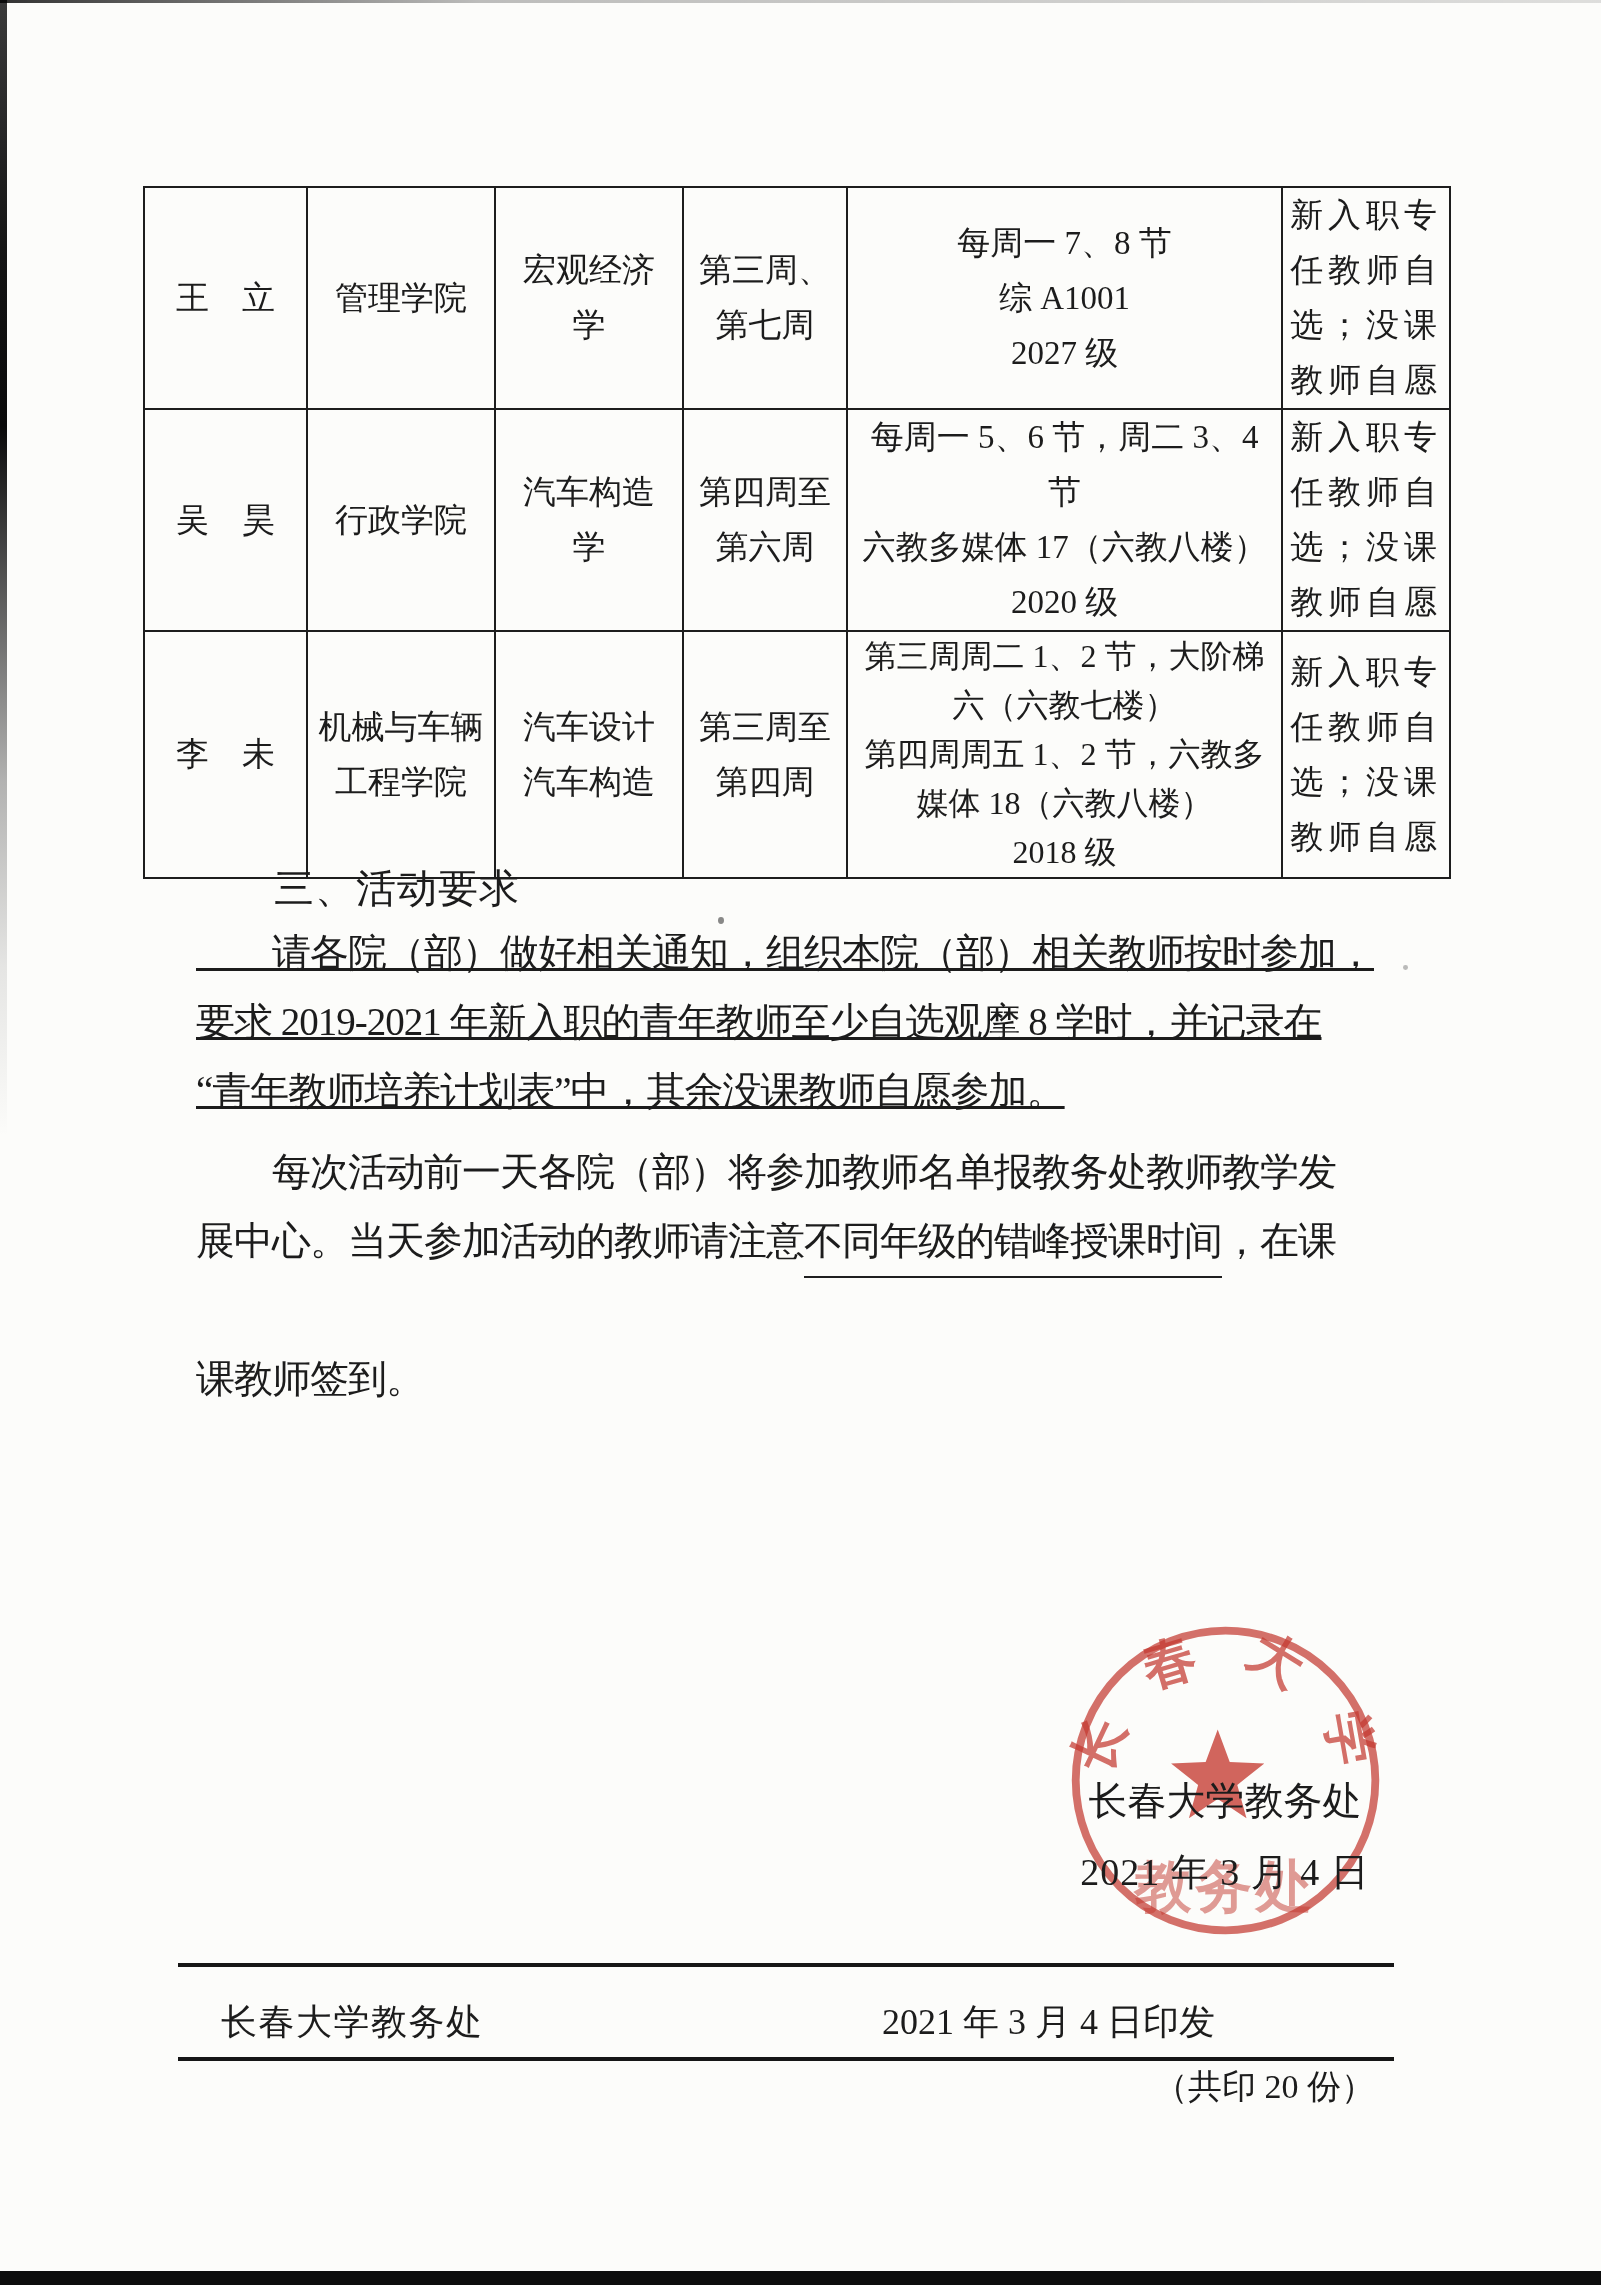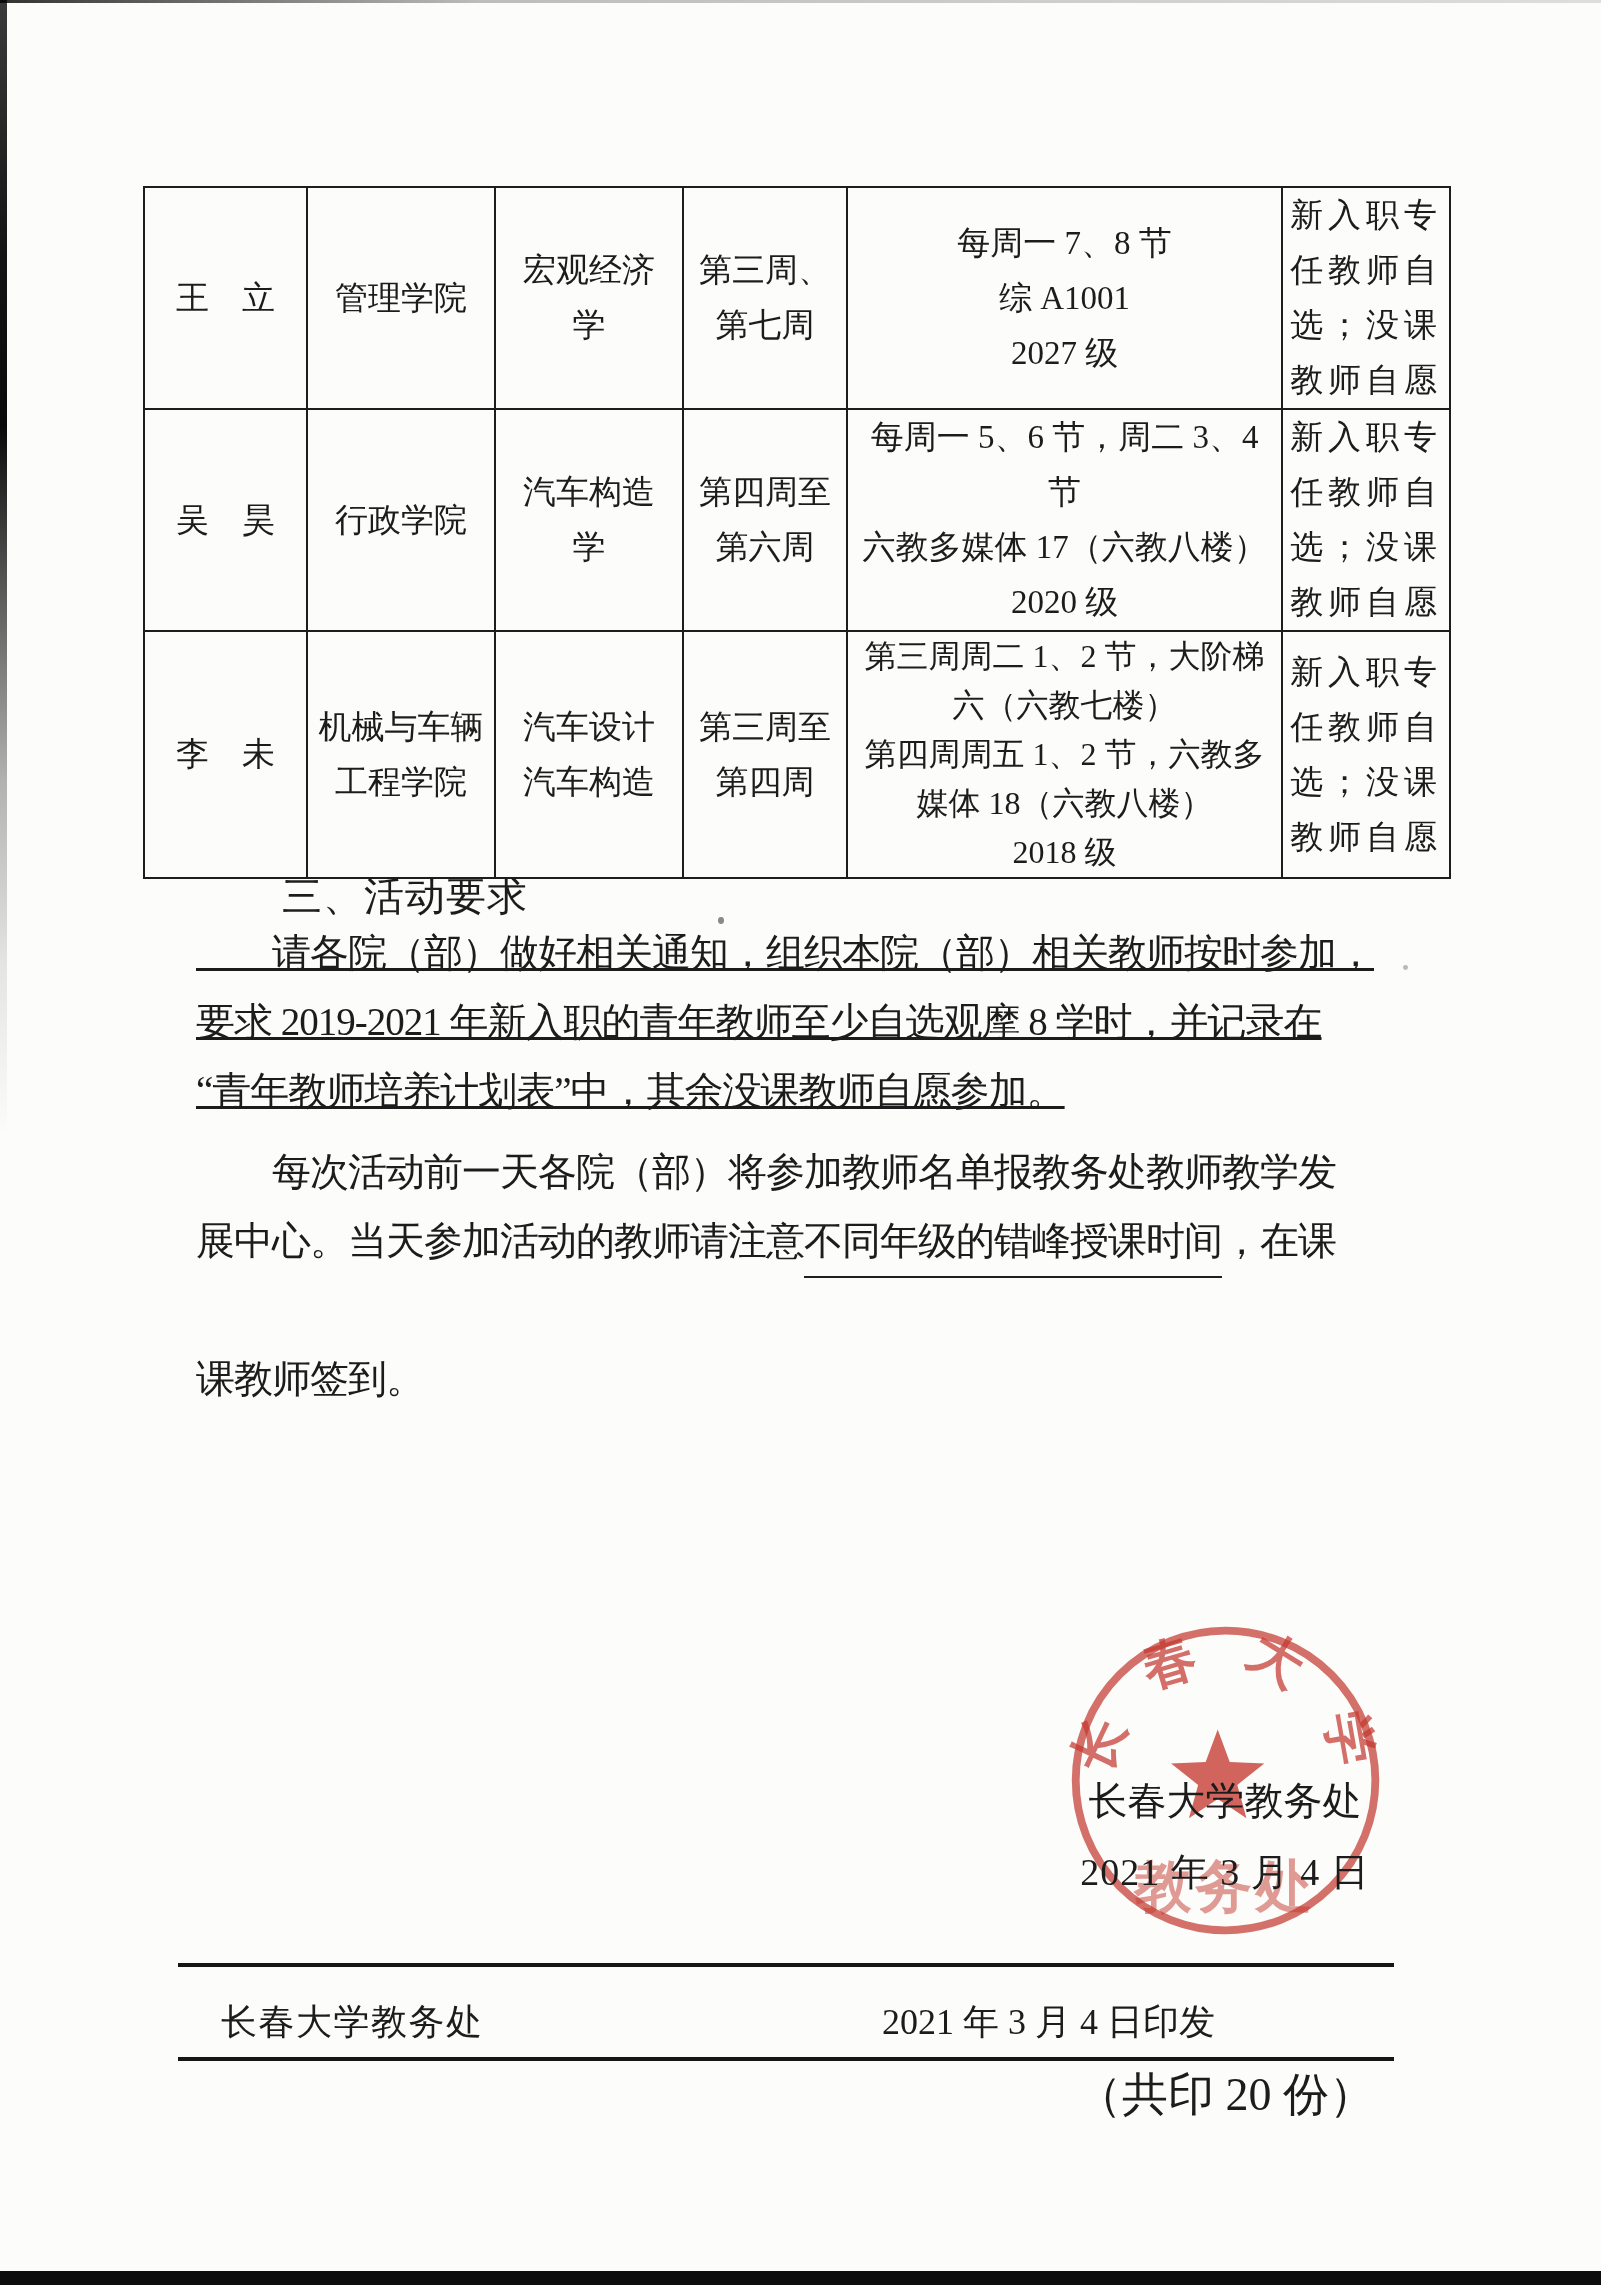--- a/index.html
+++ b/index.html
@@ -30,21 +30,21 @@
     overflow:hidden;
   }
   tr.r1{height:174px;}
   tr.r2{height:172px;}
   tr.r3{height:245px;}
   tr.r3 td.c-sched{line-height:49px;font-size:32px;}
   td.c-part{letter-spacing:4.9px;line-height:54px;}
 
   
   .sec-heading{
-    position:absolute;left:274px;top:861px;margin:8px;
+    position:absolute;left:274px;top:861px;margin:0;
     font-size:40px;font-weight:normal;letter-spacing:1px;
   }
   .para{
     position:absolute;left:196px;width:1206px;margin:0;
     font-size:39px;line-height:69px;letter-spacing:-1px;
     text-align:left;
   }
   .p1{top:918px;white-space:pre-line;text-decoration:underline;}
   .p2{top:1137px;}
   .u{border-bottom:2.9px solid #1f1f1f;padding-bottom:14px;text-align:center;}
@@ -73,21 +73,21 @@
   .footer-issuer{
     position:absolute;left:221px;top:1998px;
     font-size:36px;letter-spacing:1.5px;
   }
   .footer-date{
     position:absolute;left:882px;top:1998px;width:470px;
     text-align:left;font-size:36px;
   }
   .footer-copies{
     position:absolute;left:980px;top:2064px;width:395px;
-    text-align:right;font-size:46px;
+    text-align:right;font-size:34px;
   }
 
   
   .edge-left{
     position:absolute;left:0;top:0;width:6.9px;height:1421px;
     background:linear-gradient(180deg,
       #3a3a3a 0%, #141414 18%, #0a0a0a 30%,
       rgba(20,20,20,.75) 40%, rgba(40,40,40,.35) 55%,
       rgba(60,60,60,.12) 68%, rgba(0,0,0,0) 80%);
   }

